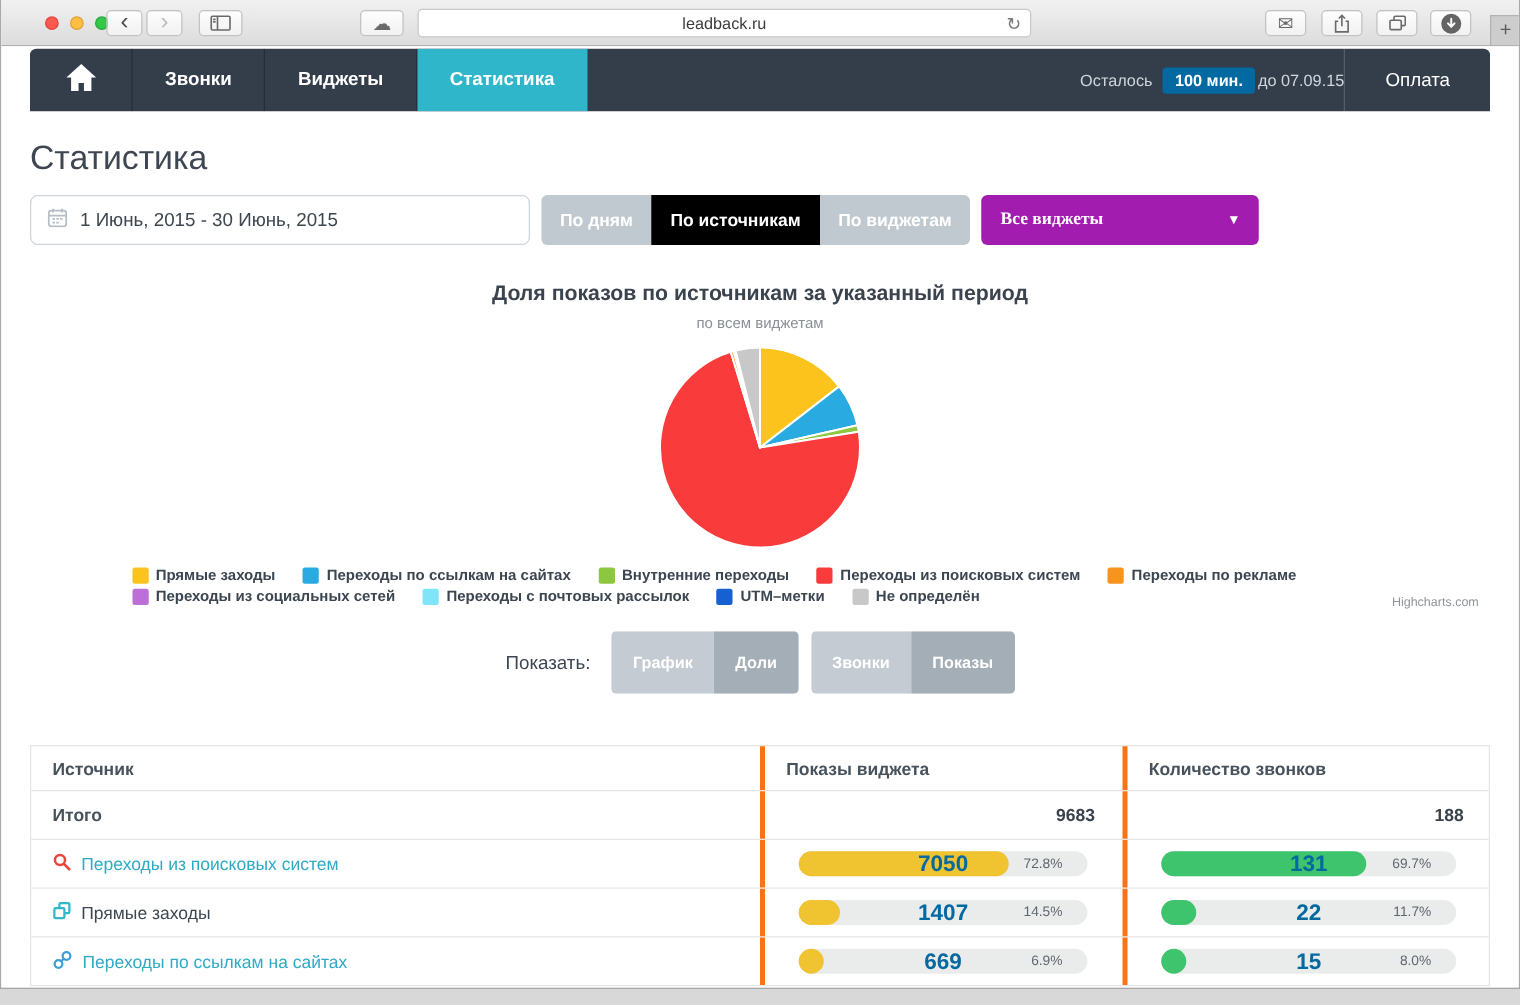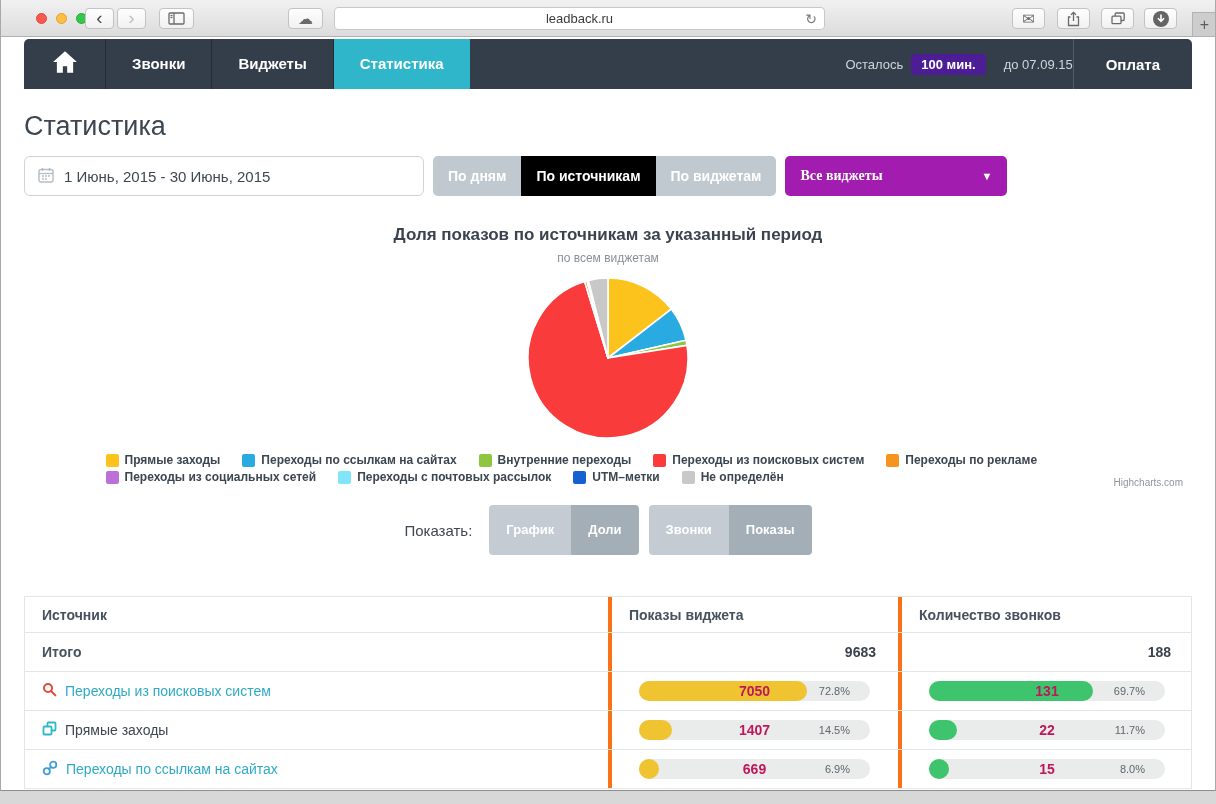--- a/index.html
+++ b/index.html
@@ -27,24 +27,24 @@
             display:flex; align-items:center; justify-content:center; color:#5c5c5c; font-size:16px; }
 
   
   .pagearea { position:relative; height:754px; background:#fff; padding:2px 23px 0; overflow:hidden; }
   .navbar { height:50px; background:#343e4b; border-radius:5px 5px 0 0; display:flex; align-items:stretch; overflow:hidden; }
   .nav-home { width:82px; display:flex; align-items:center; justify-content:center; border-right:1px solid rgba(0,0,0,.28); cursor:pointer; }
   .nav-item { padding:0 26px; line-height:50px; color:#fff; font-weight:bold; font-size:15px; border-right:1px solid rgba(0,0,0,.28); cursor:pointer; }
   .nav-item.active { background:#2fb6cb; border-right:none; }
   .nav-right { margin-left:auto; display:flex; align-items:center; font-size:13px; color:#cfd5db; }
   .nav-right .lbl { margin-right:8px; }
-  .badge { background:#4c1d95; color:#fff; font-weight:bold; padding:3px 10px; border-radius:3px; margin-right:18px; font-size:13px; }
+  .badge { background:#0369a1; color:#fff; font-weight:bold; padding:3px 10px; border-radius:3px; margin-right:2px; font-size:13px; }
   .until { }
   .payment { border-left:1px solid rgba(255,255,255,.16); height:100%; display:flex; align-items:center;
-             padding:0 32px; color:#fff; font-weight:bold; font-size:15px; cursor:pointer; }
+             padding:0 32px; color:#fff; font-weight:normal; font-size:15px; cursor:pointer; }
 
   
   h1.pagetitle { margin:21px 0 0; font-size:27px; line-height:33px; font-weight:normal; color:#3d4651; }
   .controls { margin-top:13px; display:flex; align-items:stretch; height:40px; }
   .datepicker { width:400px; border:1px solid #cfd4d8; border-radius:6px; background:#fff; display:flex; align-items:center;
                 padding:0 13px; gap:10px; font-size:15px; color:#3e4750; cursor:pointer; }
   .seg-group { display:flex; border-radius:5px; overflow:hidden; margin-left:9px; }
   .seg { padding:0 15px; line-height:40px; font-size:14px; font-weight:bold; color:#fff; background:#c1c9d0; cursor:pointer; }
   .seg.active { background:#000000; }
   .dropdown { margin-left:9px; width:222px; background:#a21caf; border-radius:5px; display:flex; align-items:center;
@@ -76,21 +76,21 @@
   .tr + .tr { border-top:1px solid #e3e6e8; }
   .td { display:flex; align-items:center; overflow:hidden; }
   .td + .td { border-left:4px solid #f97316; }
   .td.name { padding-left:17px; gap:8px; font-size:14px; color:#3e4750; }
   .td.name.link { color:#2faac6; }
   .td.num { justify-content:flex-end; padding-right:22px; font-size:14px; font-weight:bold; color:#3a434c; }
   .th { font-size:14px; font-weight:bold; color:#47525c; padding-left:17px; }
   .td.barcell { padding:0 28px 0 27px; }
   .bar { position:relative; flex:1; height:20px; background:#eaebeb; border-radius:10px; }
   .fill { position:absolute; left:0; top:0; bottom:0; border-radius:10px; min-width:20px; }
-  .bval { position:absolute; inset:0; text-align:center; font-weight:bold; font-size:14px; color:#be185d; line-height:20px; }
+  .bval { position:absolute; inset:0; text-align:center; font-weight:bold; font-size:18px; color:#0369a1; line-height:20px; }
   .bpct { position:absolute; right:20px; top:0; font-size:11px; color:#5f676e; line-height:20px; }
 </style>
 </head>
 <body>
 
 <div class="stage">
   <div class="window">
 
     <div class="toolbar">
       <span class="tl close"></span>

